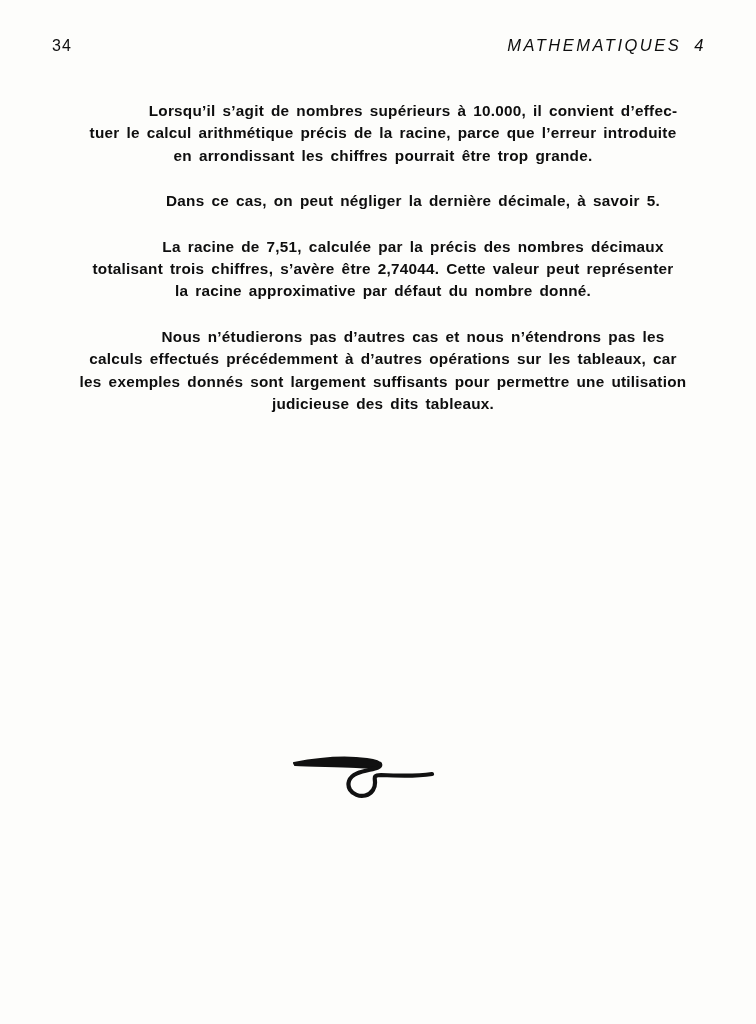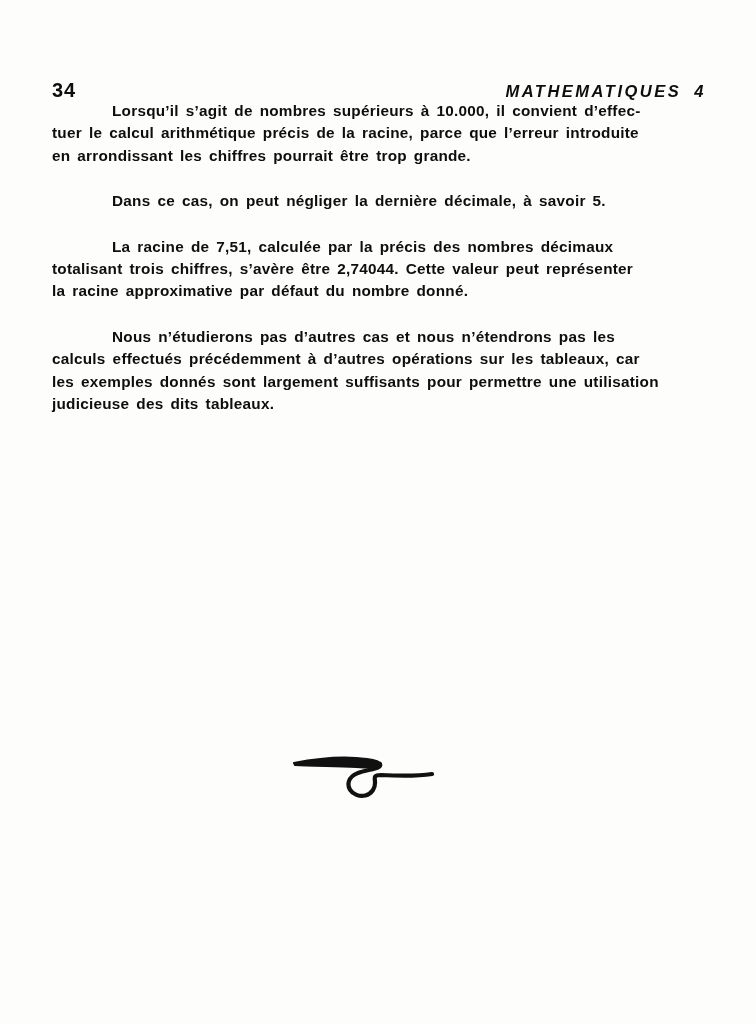--- a/index.html
+++ b/index.html
@@ -19,37 +19,37 @@
   .page-header {
     position: absolute;
     top: 36px;
     left: 52px;
     right: 50px;
     display: flex;
     justify-content: space-between;
     align-items: baseline;
   }
   .page-number {
-    font-size: 20px;
-    font-weight: bold;
+    font-size: 16px;
+    font-weight: normal;
     letter-spacing: 1px;
   }
   .journal-title {
     font-size: 16.5px;
-    font-weight: bold;
+    font-weight: normal;
     font-style: italic;
     letter-spacing: 2.5px;
     word-spacing: 6px;
-    margin-top: 46px;
   }
   .page-body {
     position: absolute;
     top: 100px;
     left: 52px;
     width: 662px;
+    text-align: center;
   }
   .page-body p {
     margin: 0 0 23px 0;
     font-size: 15.3px;
     font-weight: bold;
     line-height: 22.4px;
     letter-spacing: 0.25px;
     word-spacing: 2.5px;
     white-space: pre;        
     text-indent: 60px;       

